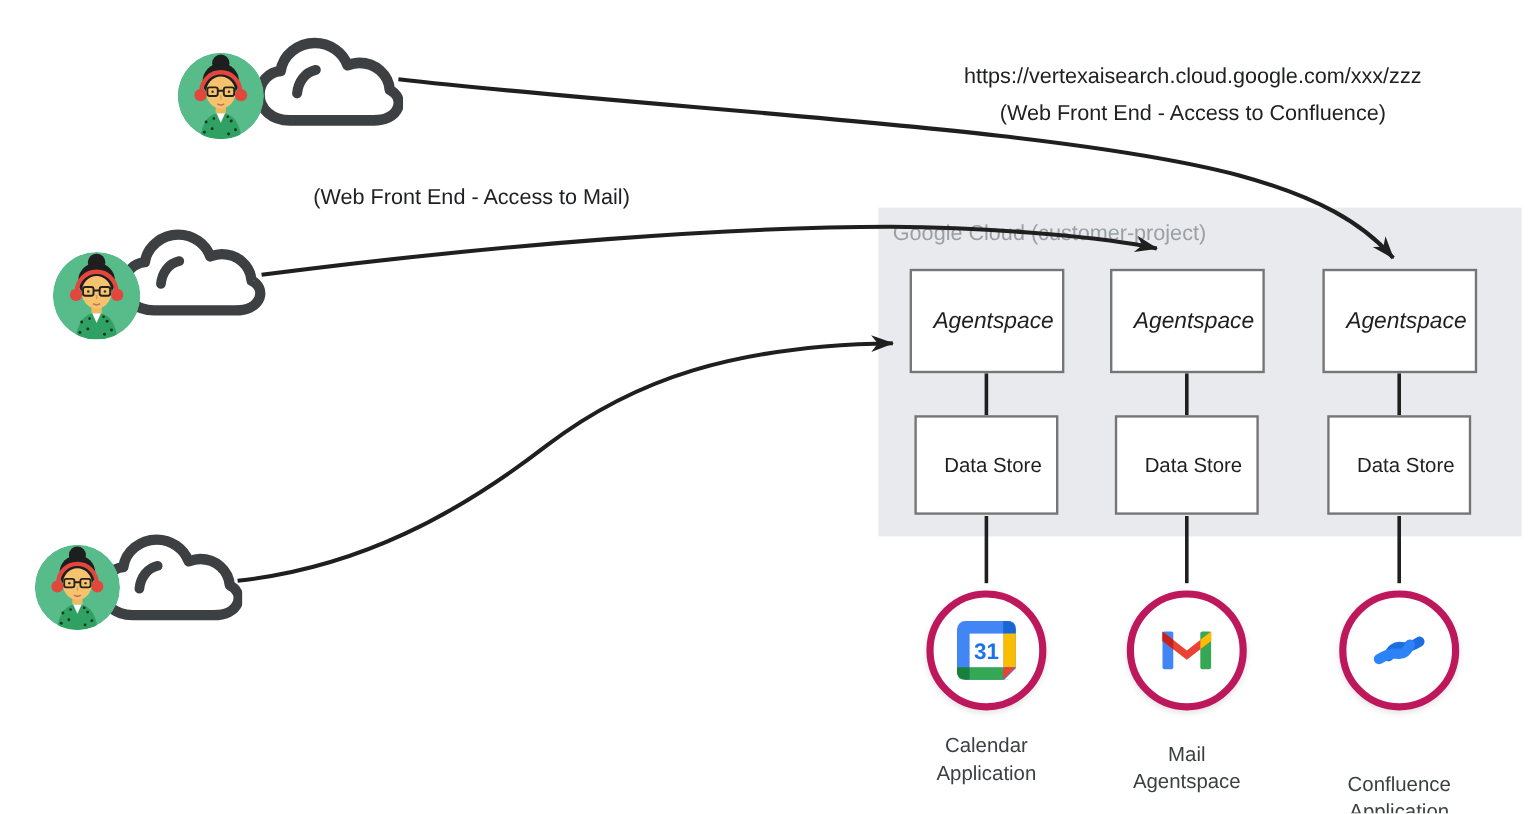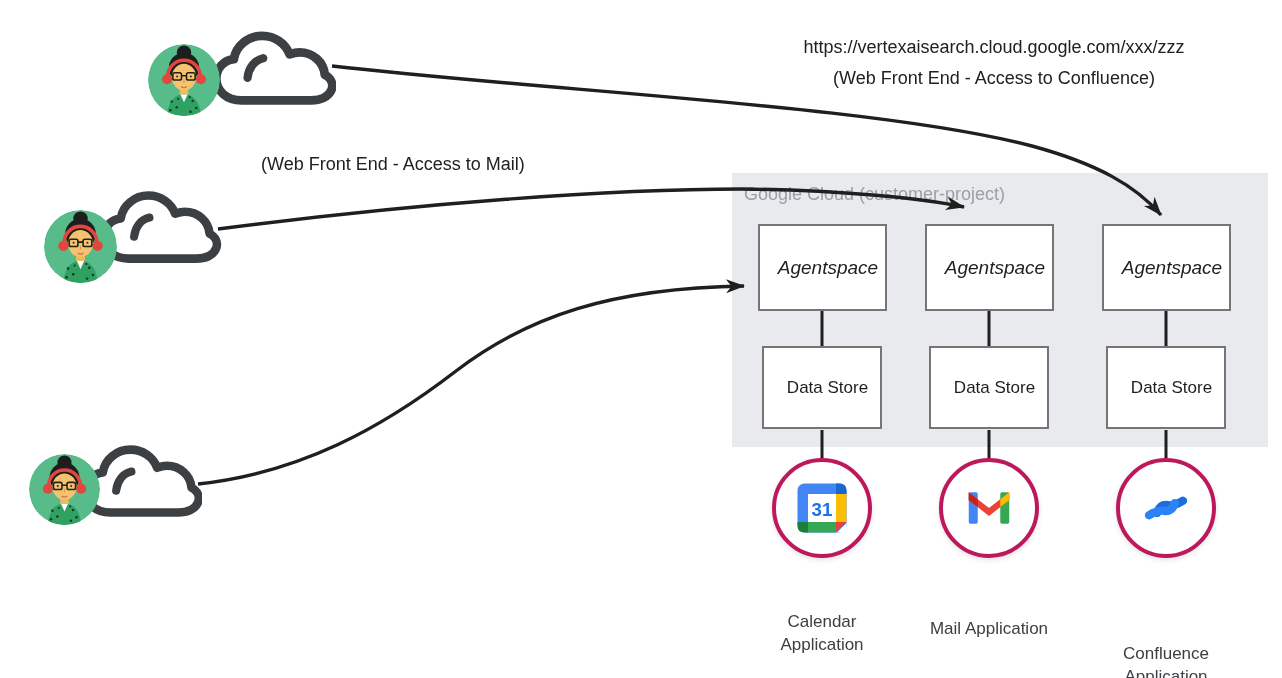--- a/index.html
+++ b/index.html
@@ -23,32 +23,32 @@
     background:#ffffff;border:2px solid #757575;box-sizing:border-box;
     display:flex;align-items:center;justify-content:center;z-index:3;text-align:right;padding-left:11px;
   }
   .agent{width:129px;height:87px;top:224px;font-style:italic;font-size:19px;color:#1f1f1f;}
   .ds{width:120px;height:83px;top:346px;font-size:17px;color:#1f1f1f;}
   .agent.c0{left:758px;} .agent.c1{left:925px;} .agent.c2{left:1102px;}
   .ds.c0{left:762px;} .ds.c1{left:929px;} .ds.c2{left:1106px;}
   
   .app-circle{
     width:100px;height:100px;border-radius:50%;background:#ffffff;
-    border:4px solid #be185d;box-sizing:border-box;top:458px;z-index:3;
+    border:6px solid #be185d;box-sizing:border-box;top:492px;z-index:3;
     display:flex;align-items:center;justify-content:center;
     box-shadow:0 2px 5px rgba(0,0,0,0.12);
   }
   .app-circle.c0{left:772px;} .app-circle.c1{left:939px;} .app-circle.c2{left:1116px;}
   .app-caption{
     width:120px;text-align:center;font-size:17px;line-height:23px;color:#3C4043;z-index:3;
   }
   .cap0{left:762px;top:610px;} .cap1{left:929px;top:617px;} .cap2{left:1106px;top:626px;margin-top:16px;}
   
   .req{width:500px;text-align:center;font-size:18px;line-height:31px;color:#202124;z-index:3;}
-  .req0{left:744px;top:32px;} .req1{left:143px;top:149px;} .req2{left:82px;top:538px;}
+  .req0{left:744px;top:48px;} .req1{left:143px;top:149px;} .req2{left:82px;top:538px;}
   
   .user-cloud{z-index:3;} .user-avatar{z-index:4;}
 </style>
 </head>
 <body>
 
 <div id="canvas">
 
   <svg width="0" height="0" style="position:absolute">
     <defs>
@@ -150,21 +150,21 @@
     </svg>
   </div>
   <div class="abs app-circle c2">
     <svg width="58" height="58" viewBox="0 0 72 72">
       <path d="M57 27 C49 32 44 33.5 38 32.5 C32 31.5 27.5 35 25 42" fill="none" stroke="#1D6DE0" stroke-width="10.5" stroke-linecap="round"></path>
       <path d="M15 45 C23 40 28 38.5 34 39.5 C40 40.5 44.5 37 47 30" fill="none" stroke="#2B83F6" stroke-width="10.5" stroke-linecap="round"></path>
     </svg>
   </div>
 
   <div class="abs app-caption cap0">Calendar Application</div>
-  <div class="abs app-caption cap1">Mail Application</div>
+  <div class="abs app-caption cap1">Mail Agentspace</div>
   <div class="abs app-caption cap2">Confluence Application</div>
 
   <div class="abs req req0">
     <div>https://vertexaisearch.cloud.google.com/xxx/zzz</div>
     <div>(Web Front End - Access to Confluence)</div>
   </div>
   <div class="abs req req1">
     <div>(Web Front End - Access to Mail)</div>
   </div>
 

